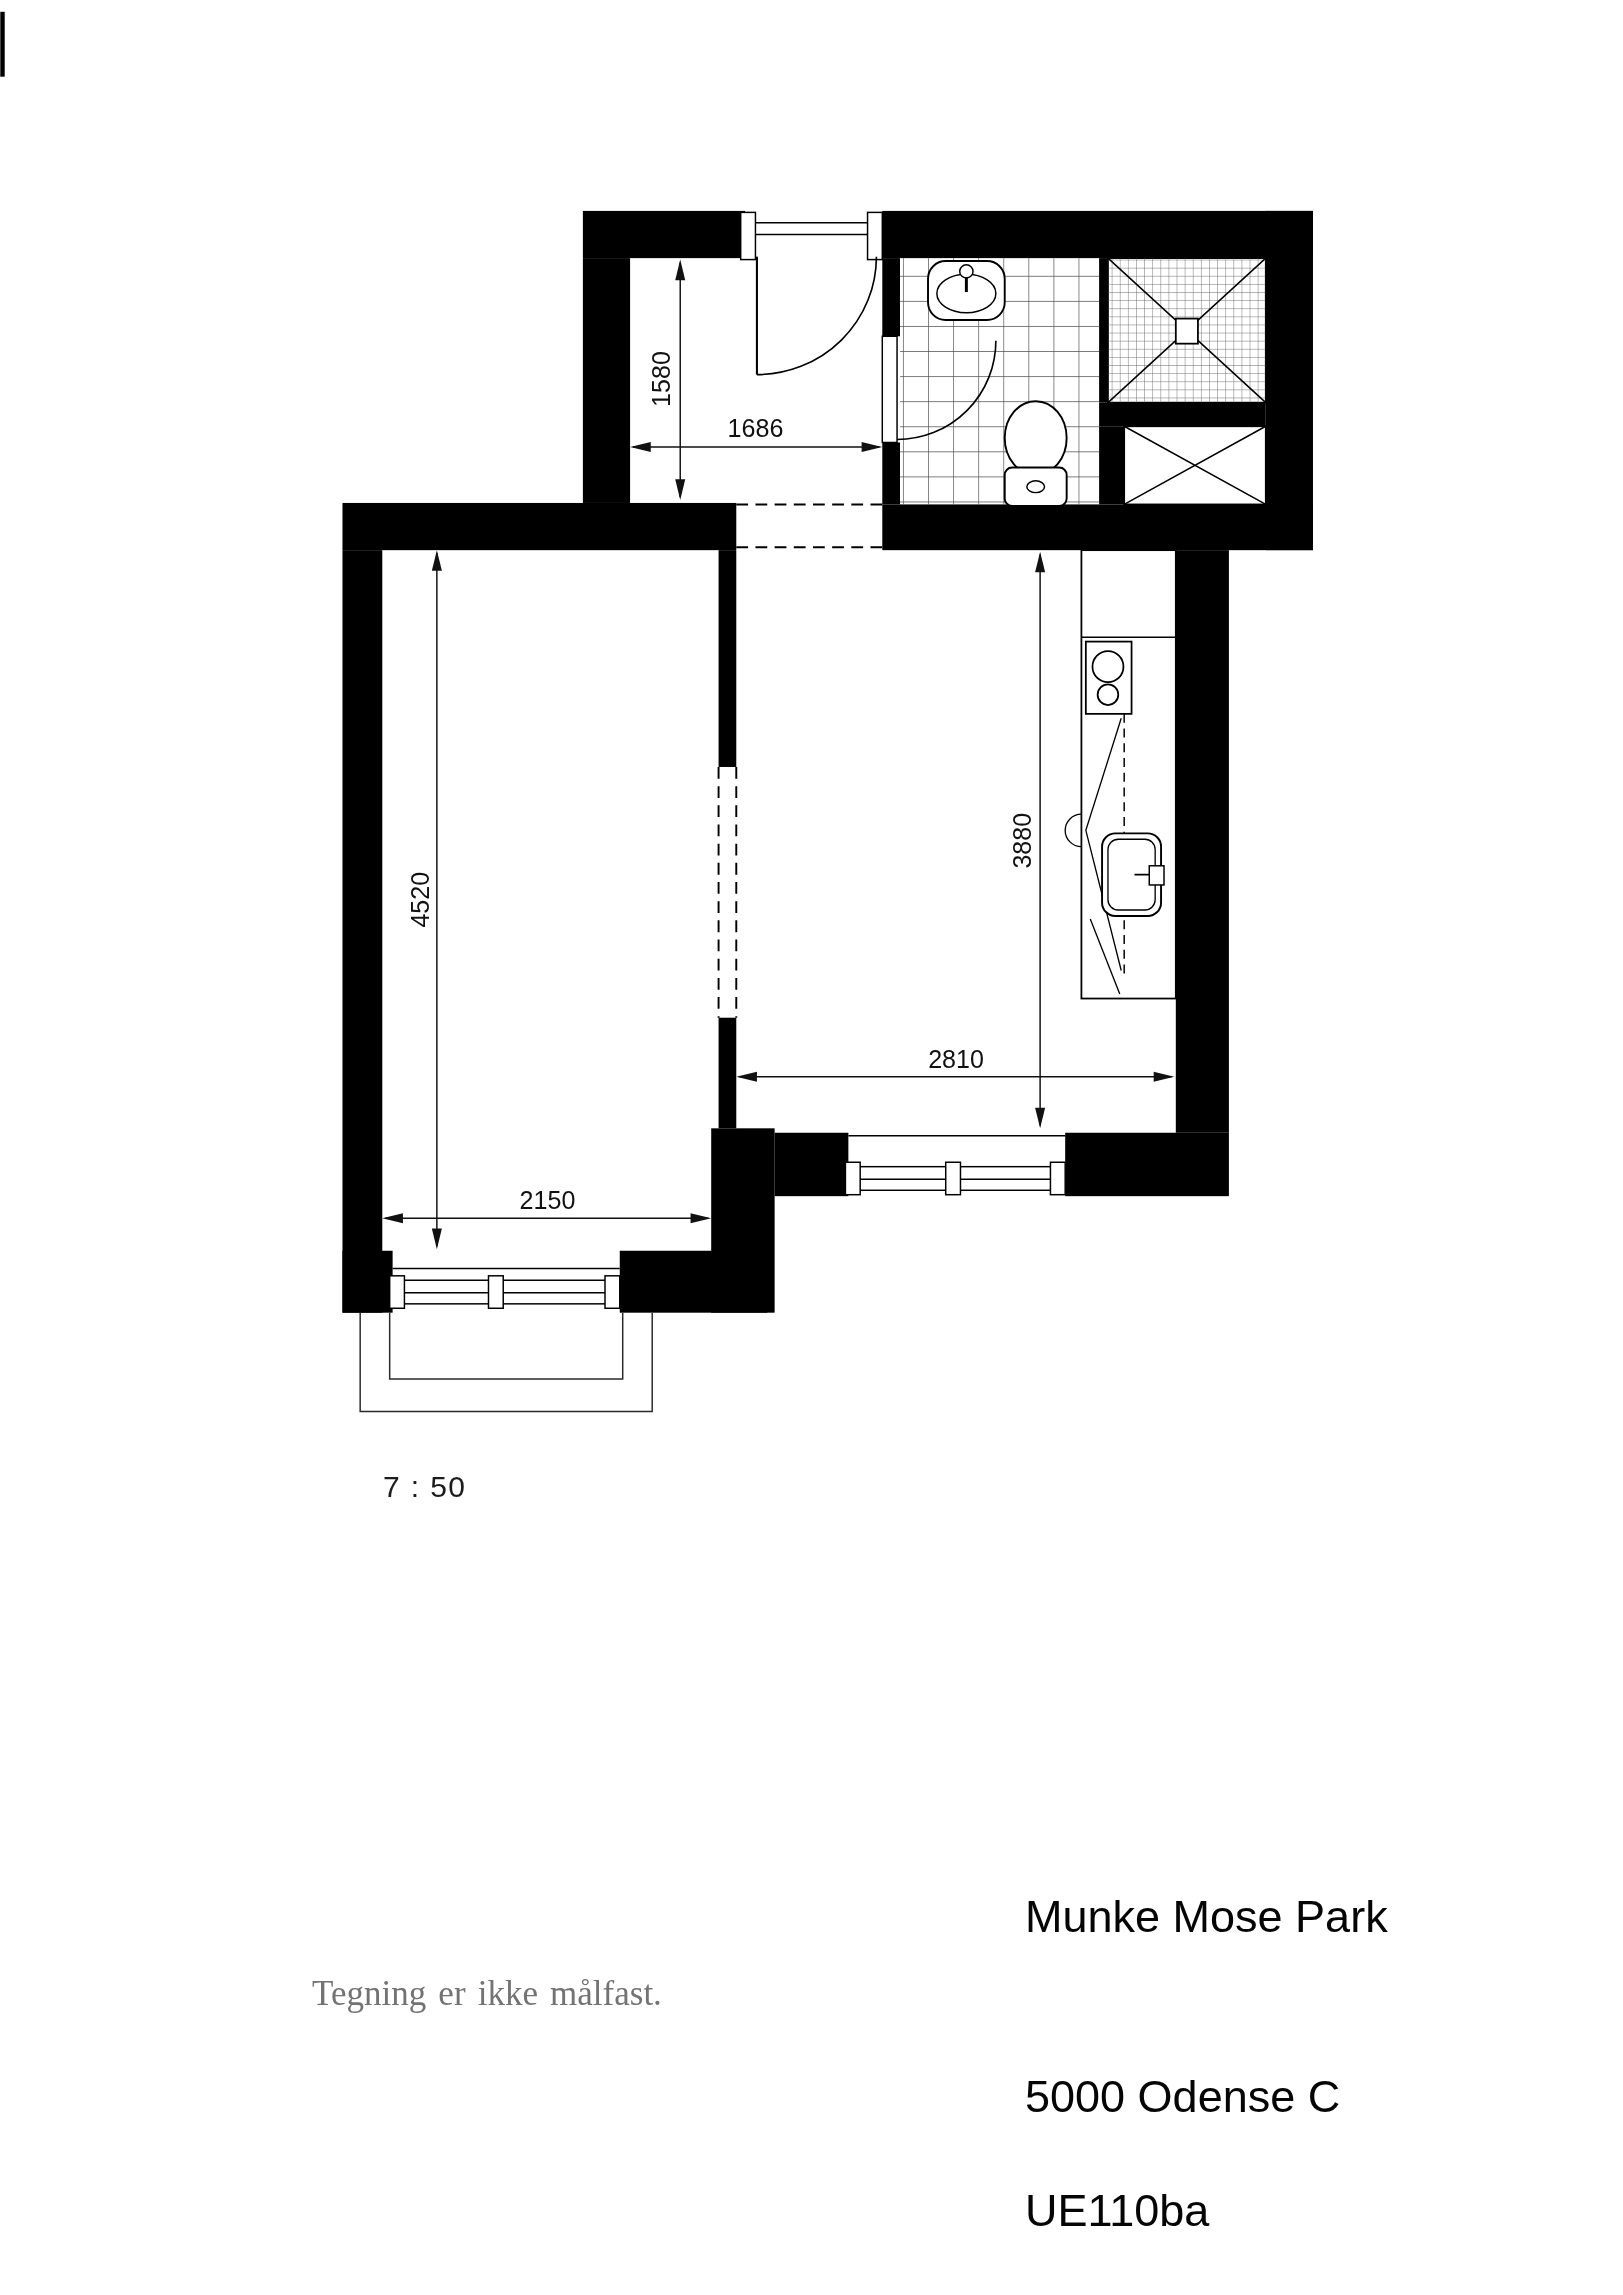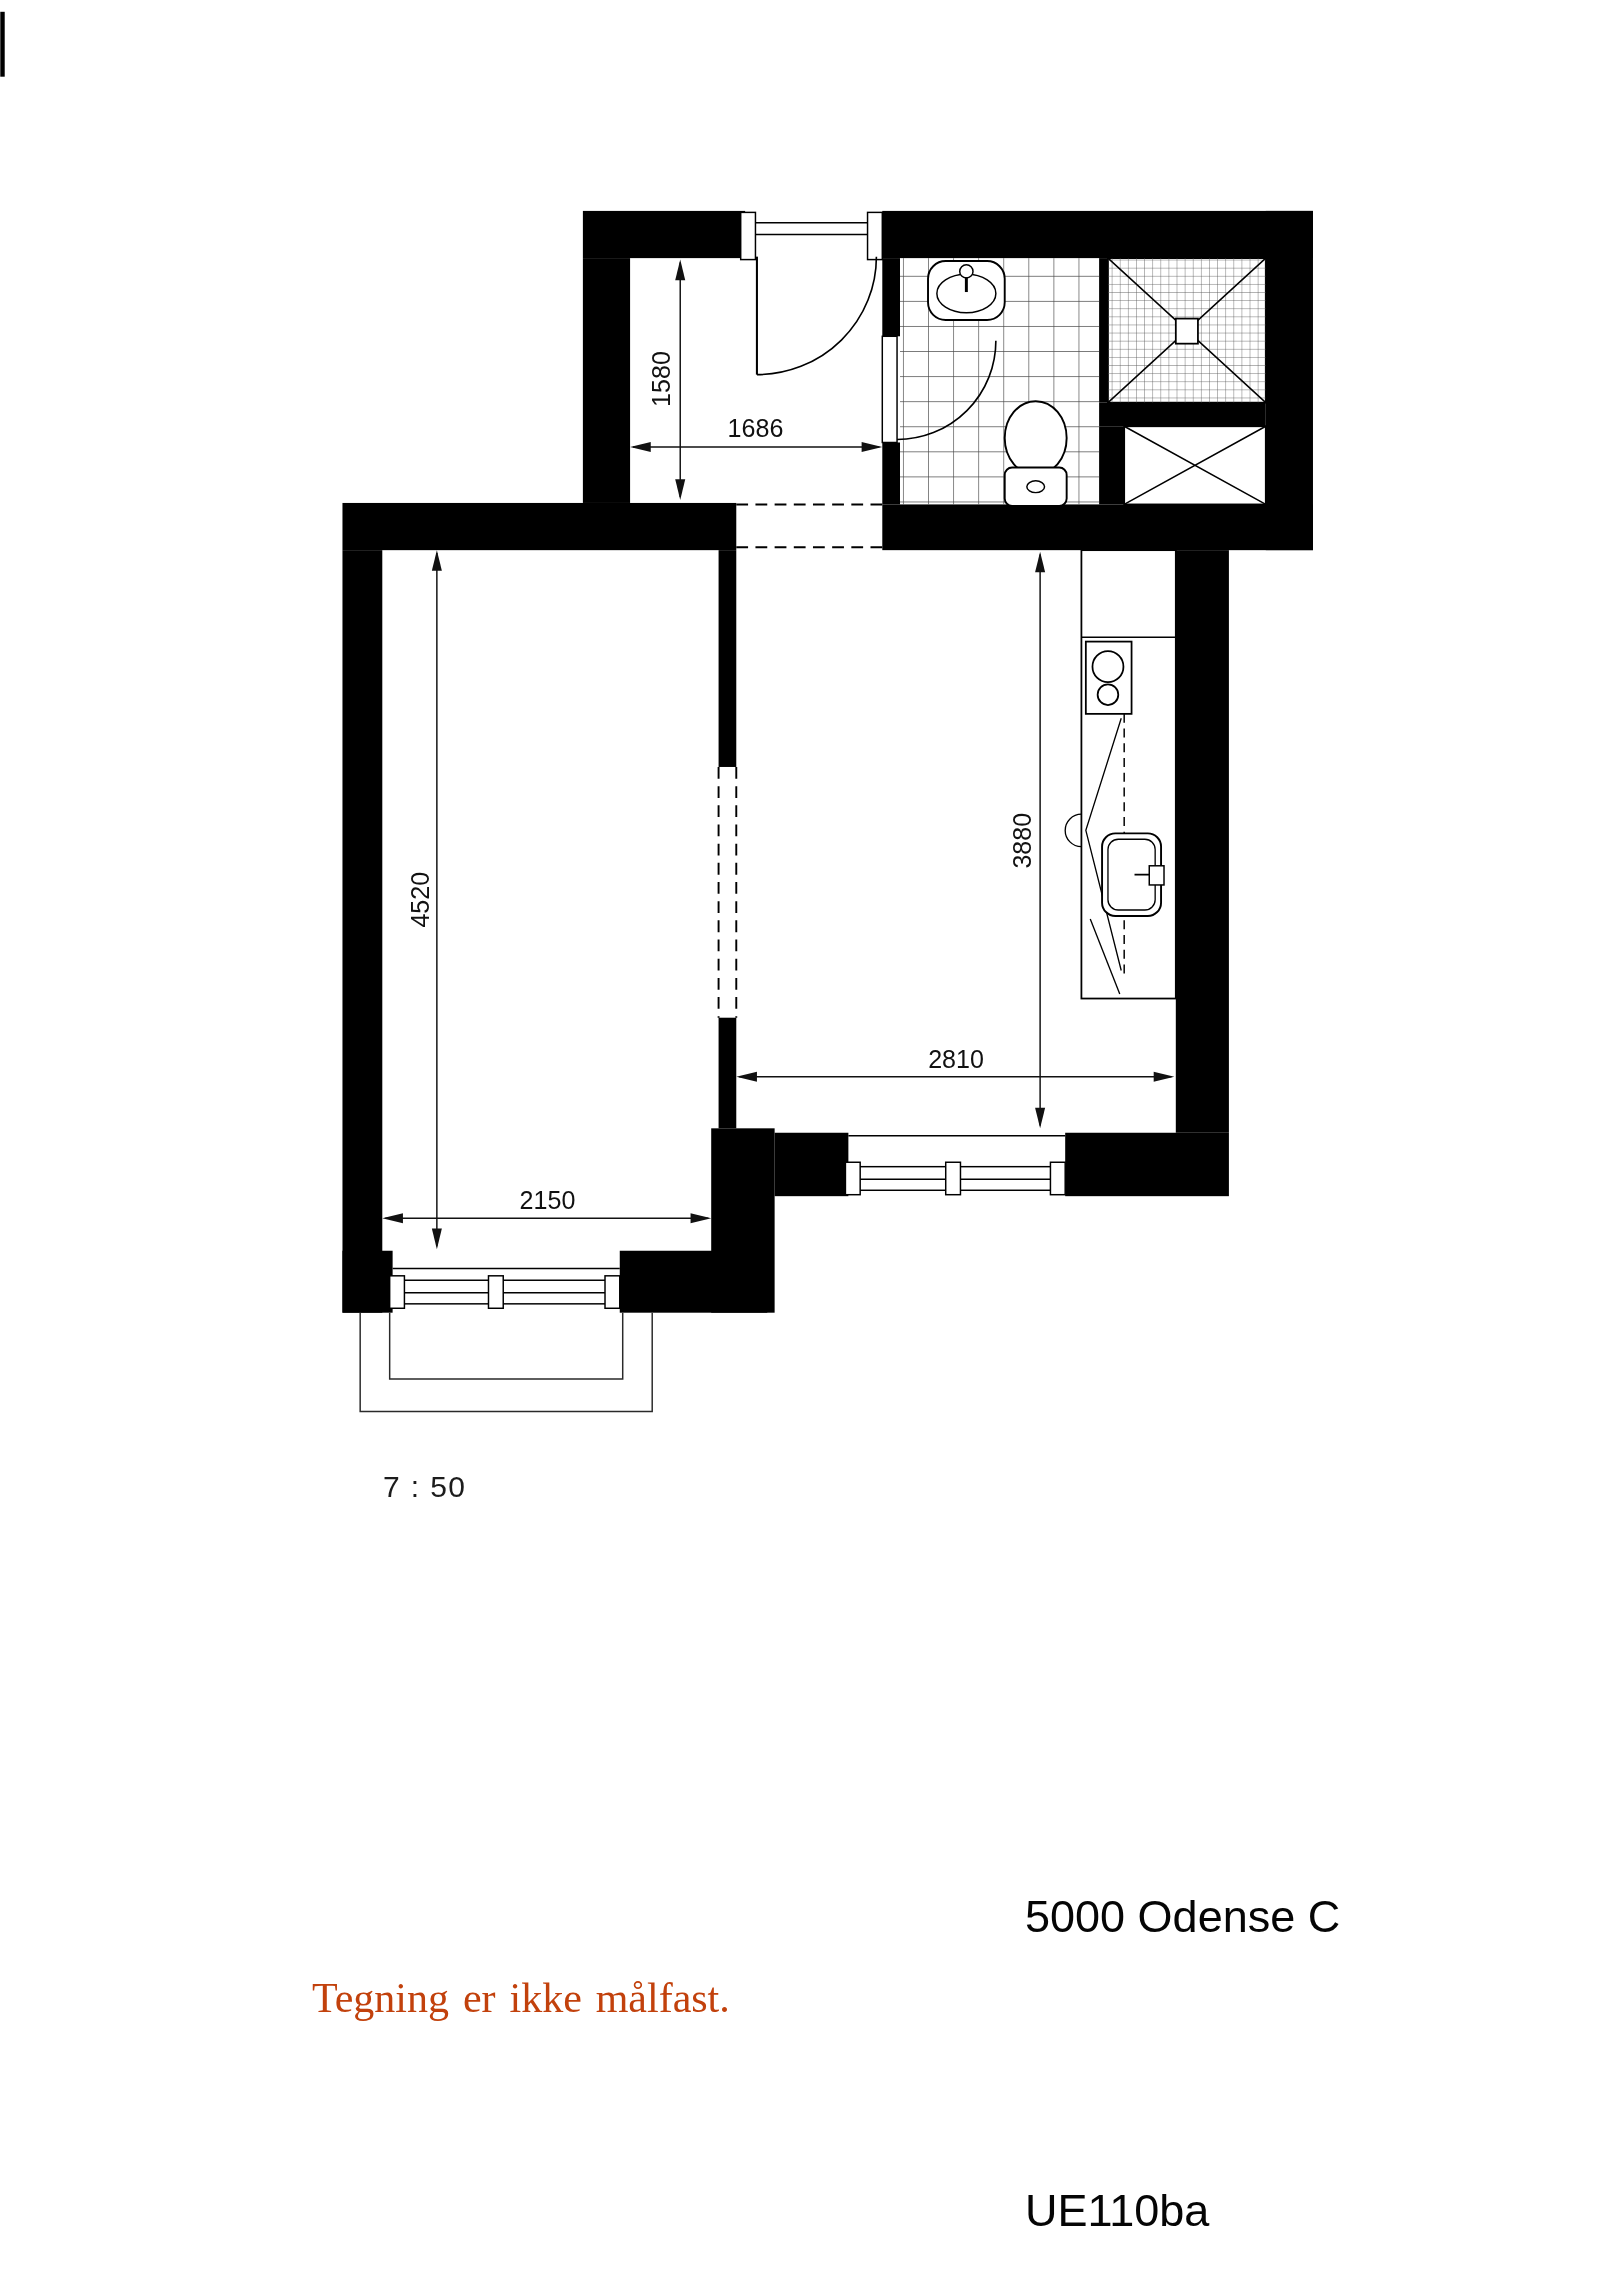--- a/index.html
+++ b/index.html
@@ -2,21 +2,21 @@
 <html style="font-size:10.8px"><head>
 <meta charset="utf-8">
 <style>
   html,body{margin:0;padding:0;background:#fff;}
   .page{position:relative;width:1623px;height:2295px;background:#ffffff;overflow:hidden;
         font-family:"Liberation Sans",sans-serif;color:#000;}
   .plan-svg{position:absolute;left:0;top:0;width:1623px;height:2295px;}
   .txt{position:absolute;white-space:pre;}
   .scale-label{left:383px;top:1470px;font-size:30px;color:#1c1c1c;letter-spacing:1.4px;}
   .address{left:1025px;top:1767px;font-size:45px;line-height:60px;color:#050505;}
-  .disclaimer{left:312px;top:1974px;font-size:42px;font-family:"Liberation Serif",serif;word-spacing:3.4px;color:#c2410c;}
+  .disclaimer{left:312px;top:1974px;font-size:35px;font-family:"Liberation Serif",serif;word-spacing:3.4px;color:#737373;}
   .unitblock{left:1025px;top:2061px;font-size:45px;line-height:60px;color:#050505;}
   .unitrow{position:relative;text-align:right;}
   svg text{font-family:"Liberation Sans",sans-serif;fill:#111;}
   .dimtxt{font-size:17px;}
 </style>
 </head>
 <body>
 
 <div class="page">
 
@@ -181,20 +181,21 @@
       <polygon points="259,826 273,822.6 273,829.4" stroke="none"></polygon>
       <polygon points="482,826 468,822.6 468,829.4" stroke="none"></polygon>
       <text class="dimtxt" x="371" y="820" text-anchor="middle" stroke="none">2150</text>
     </g>
   </g>
 </svg>
 
   <div class="txt scale-label">7 : 50</div>
 
   <div class="txt address">
+    <div>Munke Mose Park</div>
     <div>5000 Odense C</div>
   </div>
 
   <div class="txt disclaimer">Tegning er ikke målfast.</div>
 
   <div class="txt unitblock">
     <div class="unitrow">UE110ba</div>
     
     
   </div>

